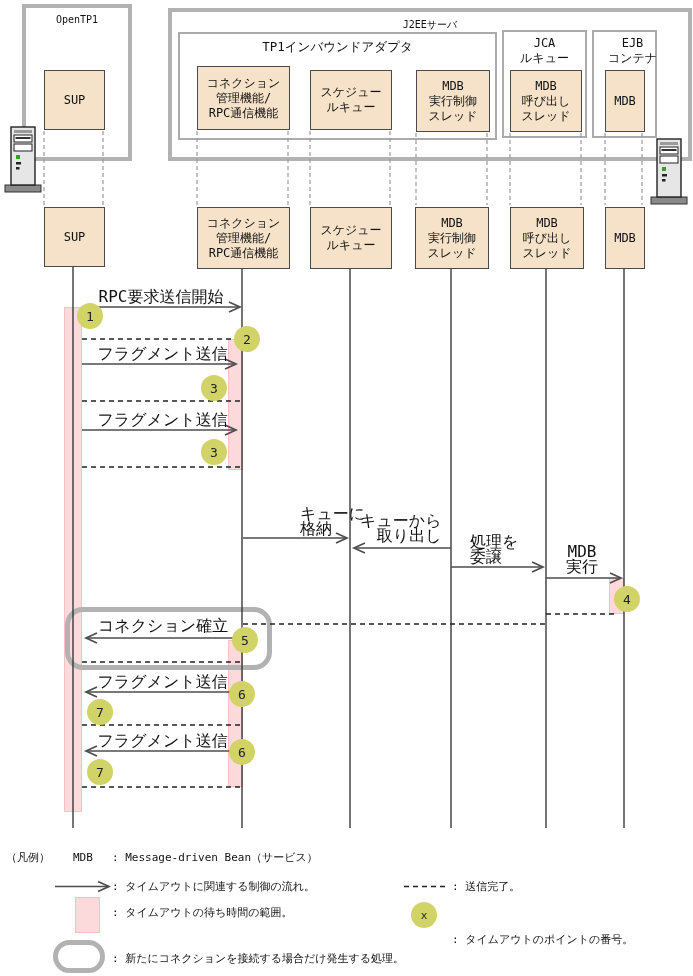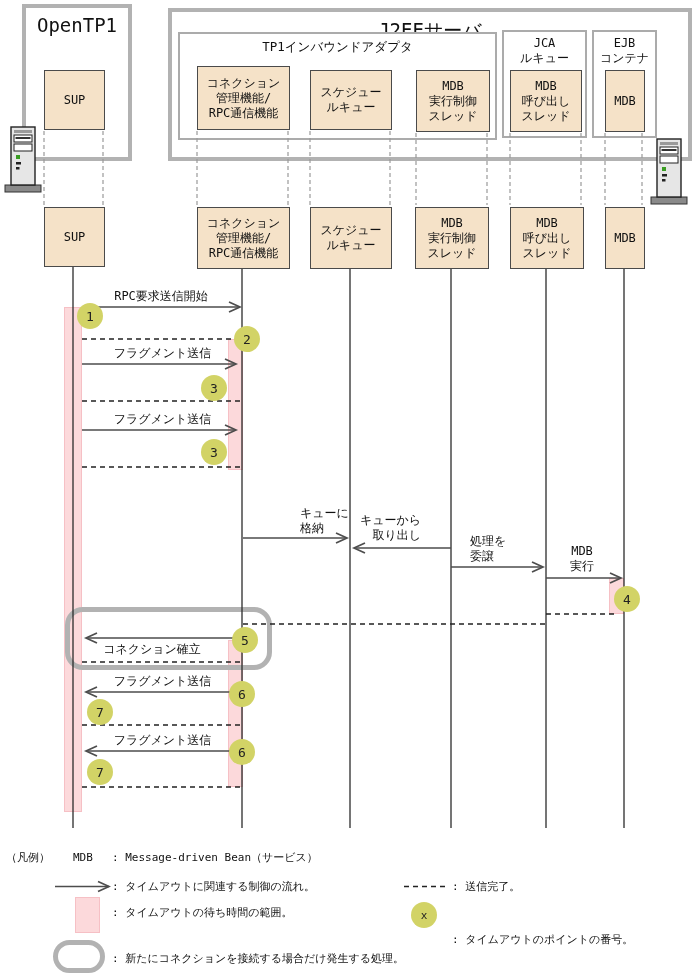--- a/index.html
+++ b/index.html
@@ -2,29 +2,29 @@
 <html><head>
 <meta charset="utf-8">
 <style>
   html,body{margin:0;padding:0;background:#fff;}
   body{width:693px;height:976px;position:relative;font-family:"DejaVu Sans Mono","DejaVu Sans",sans-serif;color:#111;}
   .abs{position:absolute;}
   .ml{white-space:pre-line;}
   
   .syscont{border:4px solid #b2b2b2;background:transparent;}
   .subcont{border:2px solid #ababab;background:#fff;}
-  .cont-title{position:absolute;top:6px;left:0;width:100%;text-align:center;font-size:19px;}
+  .cont-title{position:absolute;top:6px;left:0;width:100%;text-align:center;font-size:10px;}
   
   .comp{background:#f5e2c8;border:1.5px solid #4a4a4a;display:flex;align-items:center;justify-content:center;text-align:center;font-size:12px;line-height:15px;}
   
   .act{background:#fcd9db;border:1px solid #f6c0c5;box-sizing:border-box;}
   
   .optbox{border:5px solid #b2b2b2;border-radius:18px;background:transparent;}
   
-  .msg{font-size:12px;line-height:15px;text-align:center;}
+  .msg{font-size:16px;line-height:15px;text-align:center;}
   .msg-left{text-align:left;}
   
   .marker{width:26px;height:26px;border-radius:50%;background:#d2d366;display:flex;align-items:center;justify-content:center;font-size:13px;color:#222;}
   
   .lg{font-size:11px;line-height:16px;}
   svg{display:block;}
   .overlay{position:absolute;left:0;top:0;pointer-events:none;}
 </style>
 </head>
 <body>
@@ -36,21 +36,21 @@
   <div class="cont-title">J2EEサーバ</div>
 </div>
 <div class="abs subcont" style="left:178px;top:32px;width:315px;height:104px;">
   <div class="cont-title" style="top:5px;font-size:12.5px;">TP1インバウンドアダプタ</div>
 </div>
 <div class="abs subcont" style="left:502px;top:30px;width:81px;height:104px;">
   <div class="cont-title ml" style="top:4px;font-size:12px;line-height:15px;">JCA
 ルキュー</div>
 </div>
 <div class="abs subcont" style="left:592px;top:30px;width:61px;height:104px;">
-  <div class="cont-title ml" style="top:4px;font-size:12px;line-height:15px;">EJB
+  <div class="cont-title ml" style="top:4px;font-size:12px;line-height:15px;padding-left:8px;">EJB
 コンテナ</div>
 </div>
 
 <div class="abs comp" style="left:44px;top:70px;width:59px;height:58px;">
     <span class="ml">SUP</span>
   </div>
 <div class="abs comp" style="left:197px;top:66px;width:91px;height:62px;">
     <span class="ml">コネクション
 管理機能/
 RPC通信機能</span>
@@ -194,21 +194,21 @@
 <div class="abs msg" style="left:90px;top:346px;width:145px;">フラグメント送信</div>
 <div class="abs msg" style="left:90px;top:412px;width:145px;">フラグメント送信</div>
 <div class="abs msg msg-left ml" style="left:268px;top:506px;margin-left:32px;">キューに
 格納</div>
 <div class="abs msg msg-left ml" style="left:360px;top:513px;text-align:right;">キューから
 取り出し</div>
 <div class="abs msg msg-left ml" style="left:470px;top:534px;">処理を
 委譲</div>
 <div class="abs msg ml" style="left:558px;top:544px;width:48px;">MDB
 実行</div>
-<div class="abs msg" style="left:77px;top:618px;width:150px;margin-top:24px;">コネクション確立</div>
+<div class="abs msg" style="left:88px;top:618px;width:150px;">コネクション確立</div>
 <div class="abs msg" style="left:90px;top:674px;width:145px;">フラグメント送信</div>
 <div class="abs msg" style="left:90px;top:733px;width:145px;">フラグメント送信</div>
 
 <div class="abs marker" style="left:77px;top:303px;">
     <span>1</span>
   </div>
 <div class="abs marker" style="left:234px;top:326px;">
     <span>2</span>
   </div>
 <div class="abs marker" style="left:201px;top:375px;">

